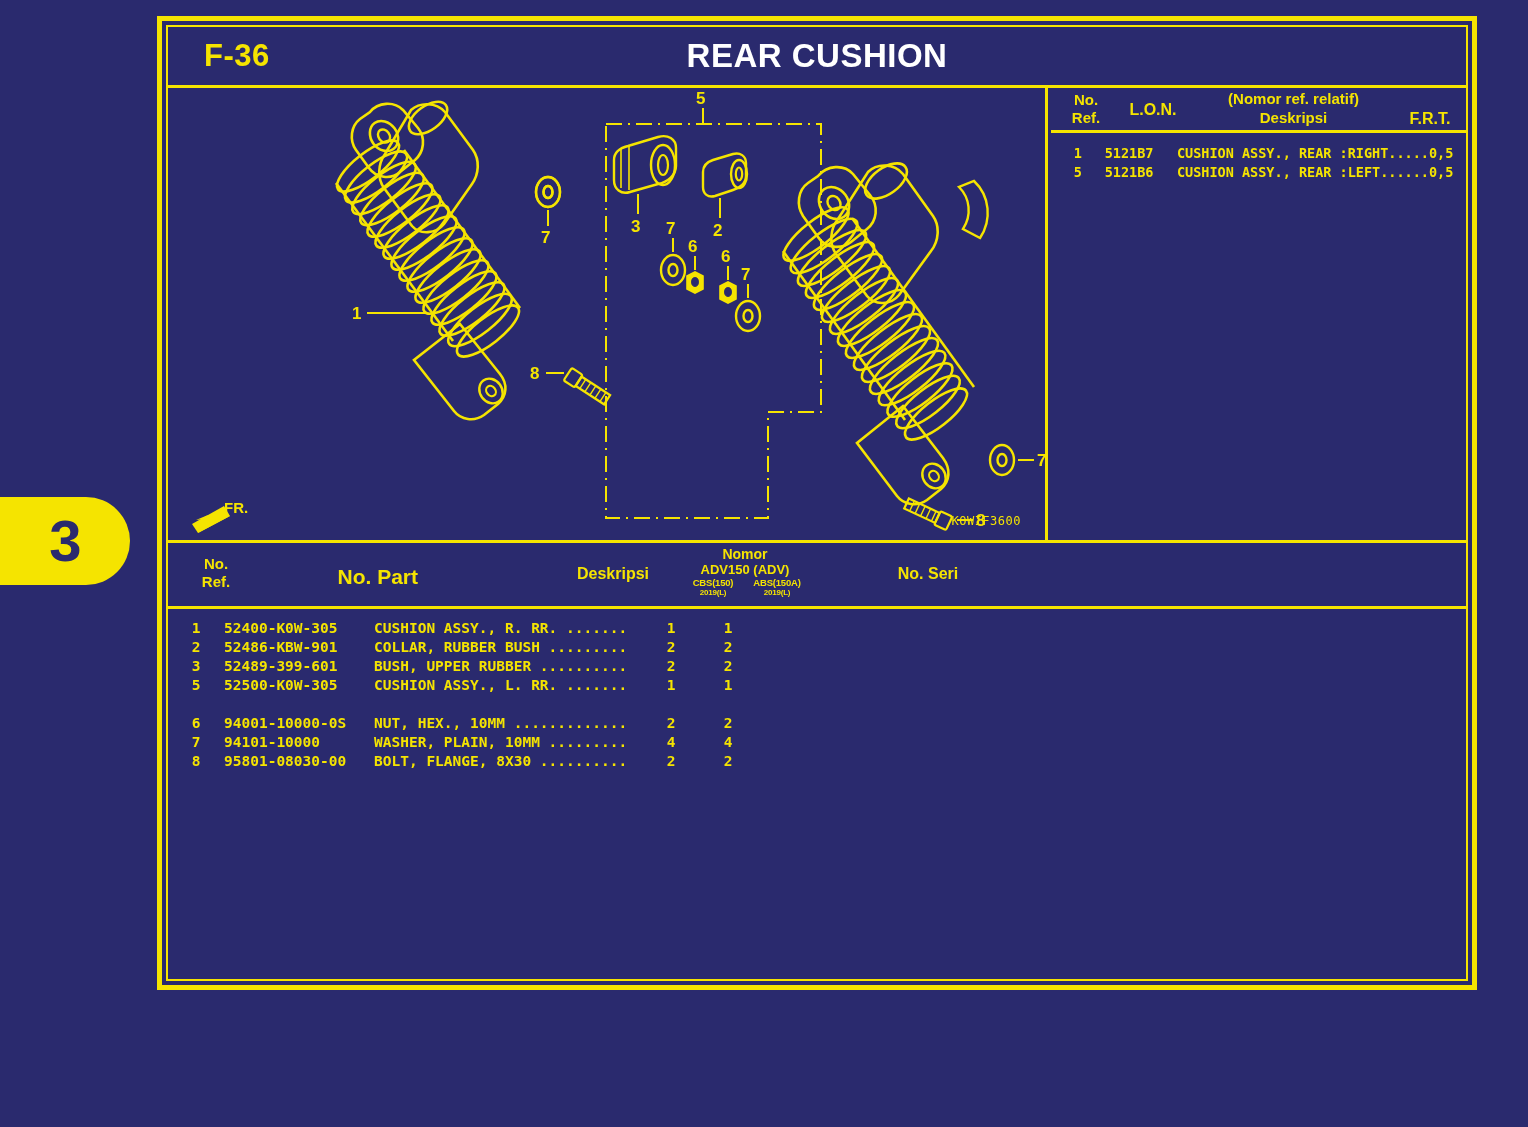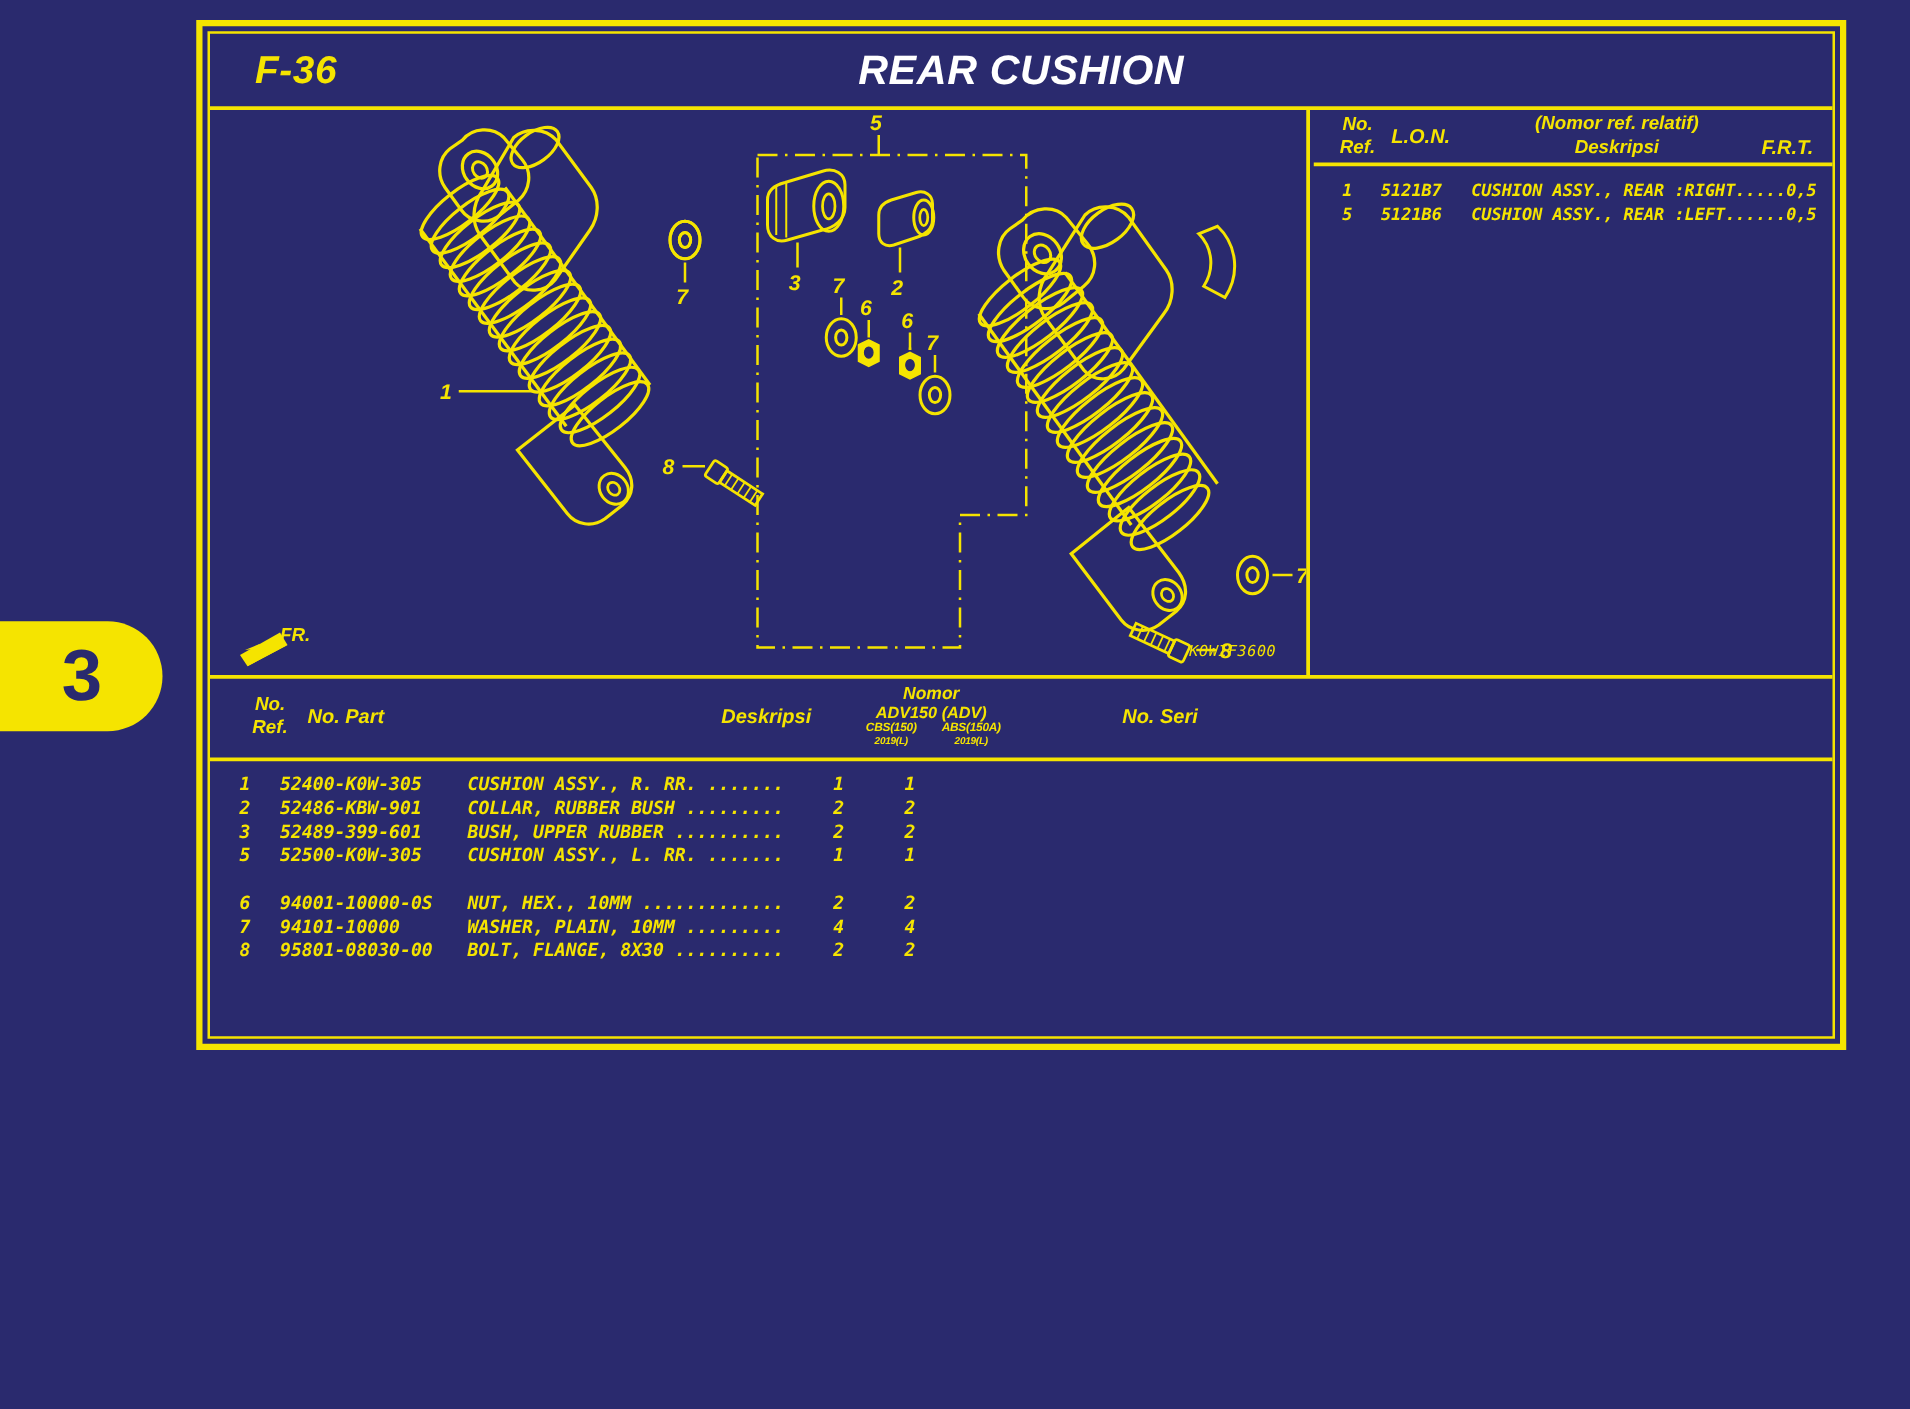--- a/index.html
+++ b/index.html
@@ -21,25 +21,24 @@
     display: flex; align-items: center; justify-content: center;
   }
   .side-tab-num {
     color: #2a2a6e; font-size: 58px; font-weight: bold;
     line-height: 1; letter-spacing: -1px;
   }
 
   
   .panel {
     position: absolute; left: 157px; top: 16px;
-    width: 1320px; height: 824px;
+    width: 1320px; height: 974px;
     border: 5px solid #f5e400;
     box-sizing: border-box;
     background: #2a2a6e;
-    font-style: italic;
   }
   .panel-inner {
     position: absolute; left: 4px; top: 4px; right: 4px; bottom: 4px;
     border: 2px solid #f5e400;
     box-sizing: border-box;
   }
 
   
   .titlebar {
     position: absolute; left: 0; top: 0; right: 0; height: 61px;
@@ -83,21 +82,21 @@
     border-bottom: 3px solid #f5e400;
     box-sizing: border-box;
   }
   .lon-head .c-noref {
     position: absolute; left: 12px; top: 3px; width: 46px;
     color: #f5e400; font-size: 15px; font-weight: bold;
     line-height: 1.22; text-align: center;
   }
   .lon-head .c-lon {
     position: absolute; left: 62px; top: 13px; width: 80px;
-    color: #f5e400; font-size: 16px; font-weight: bold; 
+    color: #f5e400; font-size: 16px; font-weight: bold; text-align: center;
   }
   .lon-head .c-desk {
     position: absolute; left: 132px; right: 62px; top: 2px;
     color: #f5e400; font-size: 15px; font-weight: bold;
     text-align: center; line-height: 1.25;
   }
   .lon-head .c-frt {
     position: absolute; right: 8px; top: 22px; width: 56px;
     color: #f5e400; font-size: 16px; font-weight: bold; text-align: center;
   }
@@ -115,21 +114,21 @@
   .lon-row .r-frt { width: 40px; text-align: left; }
 
   
   .parts-head {
     position: absolute; left: 0; top: 516px; right: 0; height: 66px;
     border-bottom: 3px solid #f5e400;
     box-sizing: border-box;
   }
   .ph { position: absolute; color: #f5e400; font-weight: bold; }
   .ph-noref  { left: 22px;  top: 12px; width: 52px; font-size: 15px; line-height: 1.22; text-align: center; }
-  .ph-nopart { left: 78px;  top: 22px; width: 160px; font-size: 16px; text-align: left; }
+  .ph-nopart { left: 90px;  top: 22px; width: 160px; font-size: 21px; text-align: right; }
   .ph-desk   { left: 300px; top: 22px; width: 290px; font-size: 16px; text-align: center; }
   .ph-jumlah { left: 452px; top: 3px;  width: 250px; font-size: 14px; text-align: center; }
   .ph-jumlah .j-title { font-size: 14px; }
   .ph-jumlah .j-model { font-size: 13px; }
   .ph-jumlah .j-sub   { font-size: 9.5px; letter-spacing: -0.2px; text-align: center; }
   .ph-jumlah .j-sub2  { font-size: 8px;  letter-spacing: -0.2px; text-align: center; }
   .ph-jumlah .j-cols  { display: flex; justify-content: center; gap: 6px; }
   .ph-jumlah .j-cols > div { width: 58px; }
   .ph-seri   { left: 660px; top: 22px; width: 200px; font-size: 16px; text-align: center; }
   .ph-kode   { left: 800px; top: 22px; width: 460px; font-size: 16px; text-align: center; }

